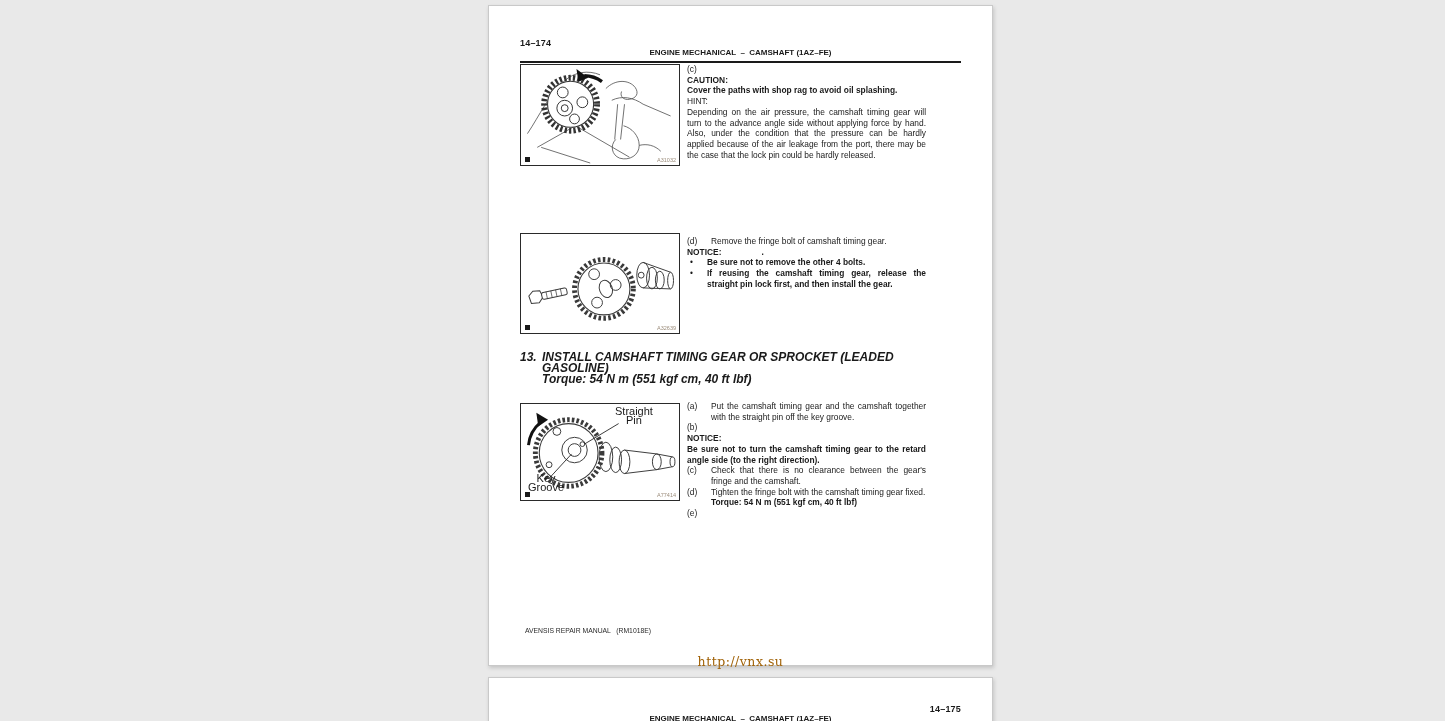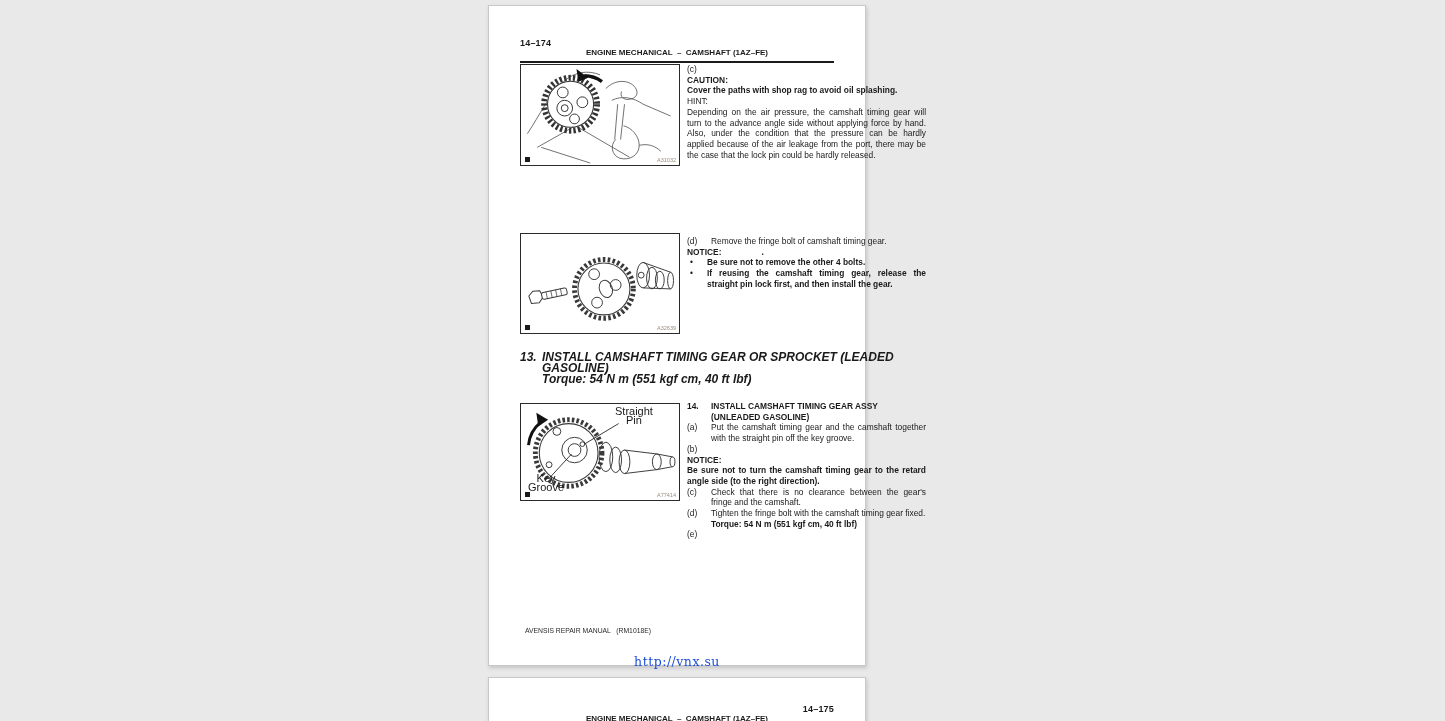--- a/index.html
+++ b/index.html
@@ -4,21 +4,21 @@
 <style>
   * { box-sizing: border-box; }
   html,body { margin:0; padding:0; }
   body {
     width:1445px; height:721px; overflow:hidden; position:relative;
     background:#e9e9e9; font-family:"Liberation Sans", sans-serif; color:#1a1a1a;
   }
   .sample-title { position:absolute; left:20px; top:13px; font-size:22px; color:#000; letter-spacing:.5px; }
 
   .page {
-    position:absolute; left:488px; width:378px; background:#fff;
+    position:absolute; left:488px; width:505px; background:#fff;
     border:1px solid #c9c9c9; box-shadow:1px 2px 4px rgba(0,0,0,.16);
   }
   .page1 { top:5px; height:661px; }
   .page2 { top:677px; height:240px; }
 
   .pnum { position:absolute; font-weight:bold; font-size:9px; letter-spacing:.2px; }
   .p1-num { left:31px; top:32px; }
   .p2-num { right:31px; top:26px; }
 
   .sect-rule {
@@ -53,21 +53,21 @@
   .bullets .lbl { flex:0 0 20px; padding-left:3px; }
 
   .item13 { position:absolute; left:31px; top:346px; width:407px; font-size:12px; line-height:11px; font-weight:bold;font-style:italic; }
   .item13 .lbl { flex:0 0 22px; }
 
   .i14 { position:absolute; top:337px; left:0; right:0; }
 
   .footer { position:absolute; left:36px; top:621px; font-size:6.8px; color:#2a2a2a; white-space:pre; }
   .watermark {
     position:absolute; left:0; right:0; top:648px; text-align:center;
-    font-family:"DejaVu Serif", serif; font-size:12.5px; color:#1d4ed8; letter-spacing:.5px;
+    font-family:"DejaVu Serif", serif; font-size:12.5px; color:#a16207; letter-spacing:.5px;
   }
 </style>
 </head>
 <body>
 
 <div style="position:absolute;inset:0;">
 
 
   <div class="page page1">
 
@@ -191,25 +191,20 @@
           </div>
           <div class="row">
             <span class="lbl">•</span>
             <span class="txt bold">If reusing the camshaft timing gear, release the straight pin lock first, and then install the gear.</span>
           </div>
         </div>
       </div>
 
       <div class="i14">
         <div class="row">
-          <span class="lbl bold">14.</span>
-          <span class="txt bold pre-line">INSTALL CAMSHAFT TIMING GEAR ASSY
-(UNLEADED GASOLINE)</span>
-        </div>
-        <div class="row">
           <span class="lbl">(a)</span>
           <span class="txt">Put the camshaft timing gear and the camshaft together with the straight pin off the key groove.</span>
         </div>
         <div class="row">
           <span class="lbl">(b)</span>
         </div>
         <div class="bold">NOTICE:</div>
         <div class="bold just">Be sure not to turn the camshaft timing gear to the retard angle side (to the right direction).</div>
         <div class="row">
           <span class="lbl">(c)</span>

